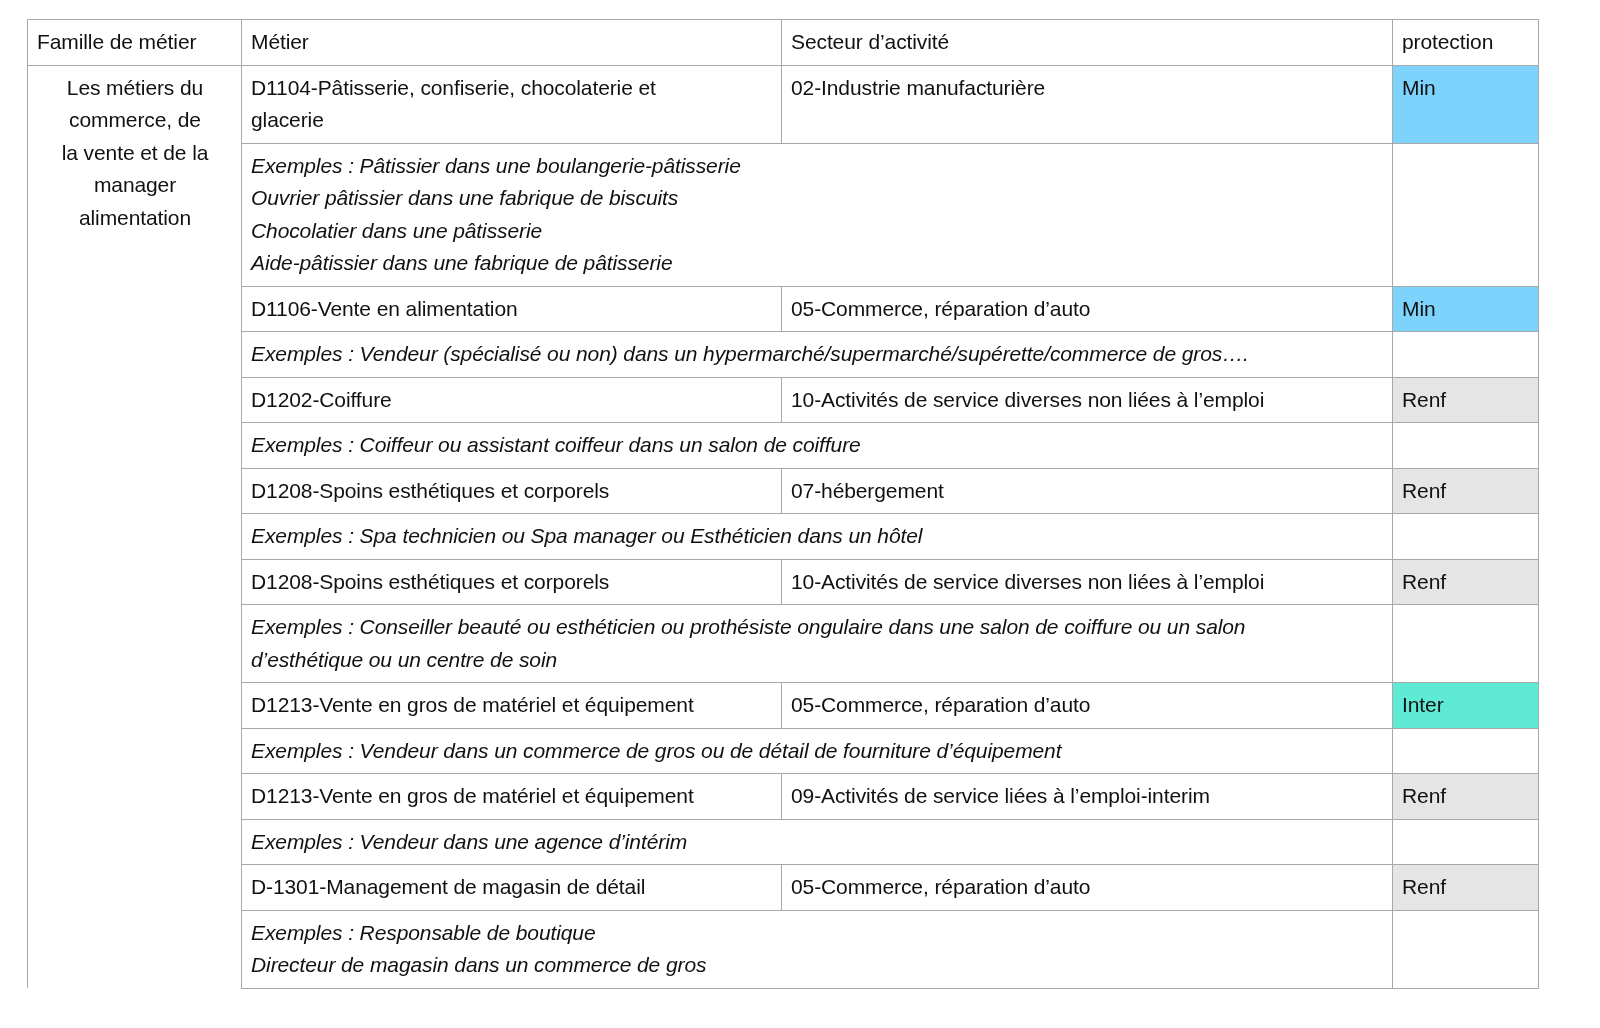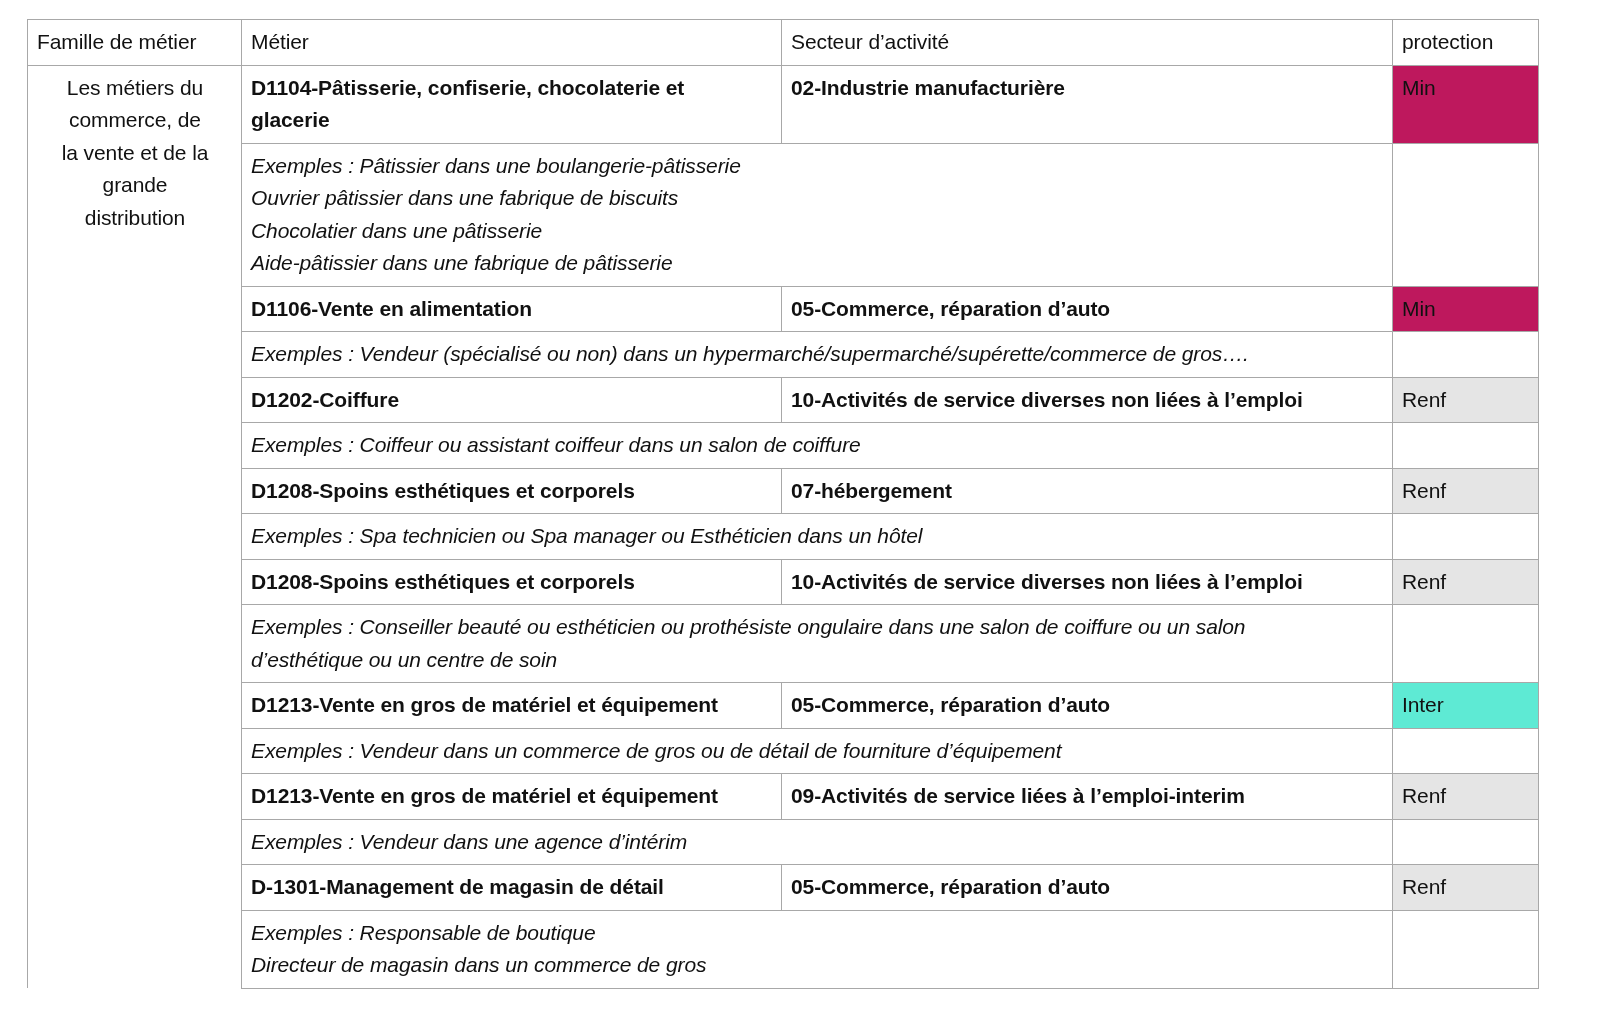--- a/index.html
+++ b/index.html
@@ -17,23 +17,23 @@
     line-height: 32.5px;
     padding: 6px 8px 6px 9px;
     letter-spacing: -0.1px;
   }
   col.c-fam { width: 214px; }
   col.c-met { width: 540px; }
   col.c-sec { width: 611px; }
   col.c-pro { width: 146px; }
   td.hdr { font-weight: normal; padding-top: 5px; padding-bottom: 5px; }
   td.fam { text-align: center; border-bottom: none !important; padding-top: 6px; }
-  td.met, td.sec { font-weight: bold; }
+  td.met, td.sec { font-weight: normal; }
   td.ex { font-style: italic; }
-  td.pro-min   { background: #be185d; margin-top: 32px; }
+  td.pro-min   { background: #7dd3fc; margin-top: 32px; }
   td.pro-renf  { background: #e5e5e5; }
   td.pro-inter { background: #5eead4; }
   td.pro-empty { background: #ffffff; }
   .line { display: block; }
 </style>
 </head>
 <body>
 
 <table class="grid">
   <colgroup>
@@ -47,22 +47,22 @@
       <td class="hdr">Famille de métier</td>
       <td class="hdr">Métier</td>
       <td class="hdr">Secteur d’activité</td>
       <td class="hdr">protection</td>
     </tr>
   <tr>
         <td class="fam" rowspan="16">
           <span class="line">Les métiers du</span>
           <span class="line">commerce, de</span>
           <span class="line">la vente et de la</span>
-          <span class="line">grande</span>
-          <span class="line">distribution</span>
+          <span class="line">manager</span>
+          <span class="line">alimentation</span>
         </td>
         <td class="met">
           <span class="line">D1104-Pâtisserie, confiserie, chocolaterie et</span>
           <span class="line">glacerie</span>
         </td>
         <td class="sec">02-Industrie manufacturière</td>
         <td class="pro-min">Min</td>
       </tr>
       <tr>
         <td class="ex" colspan="2">

